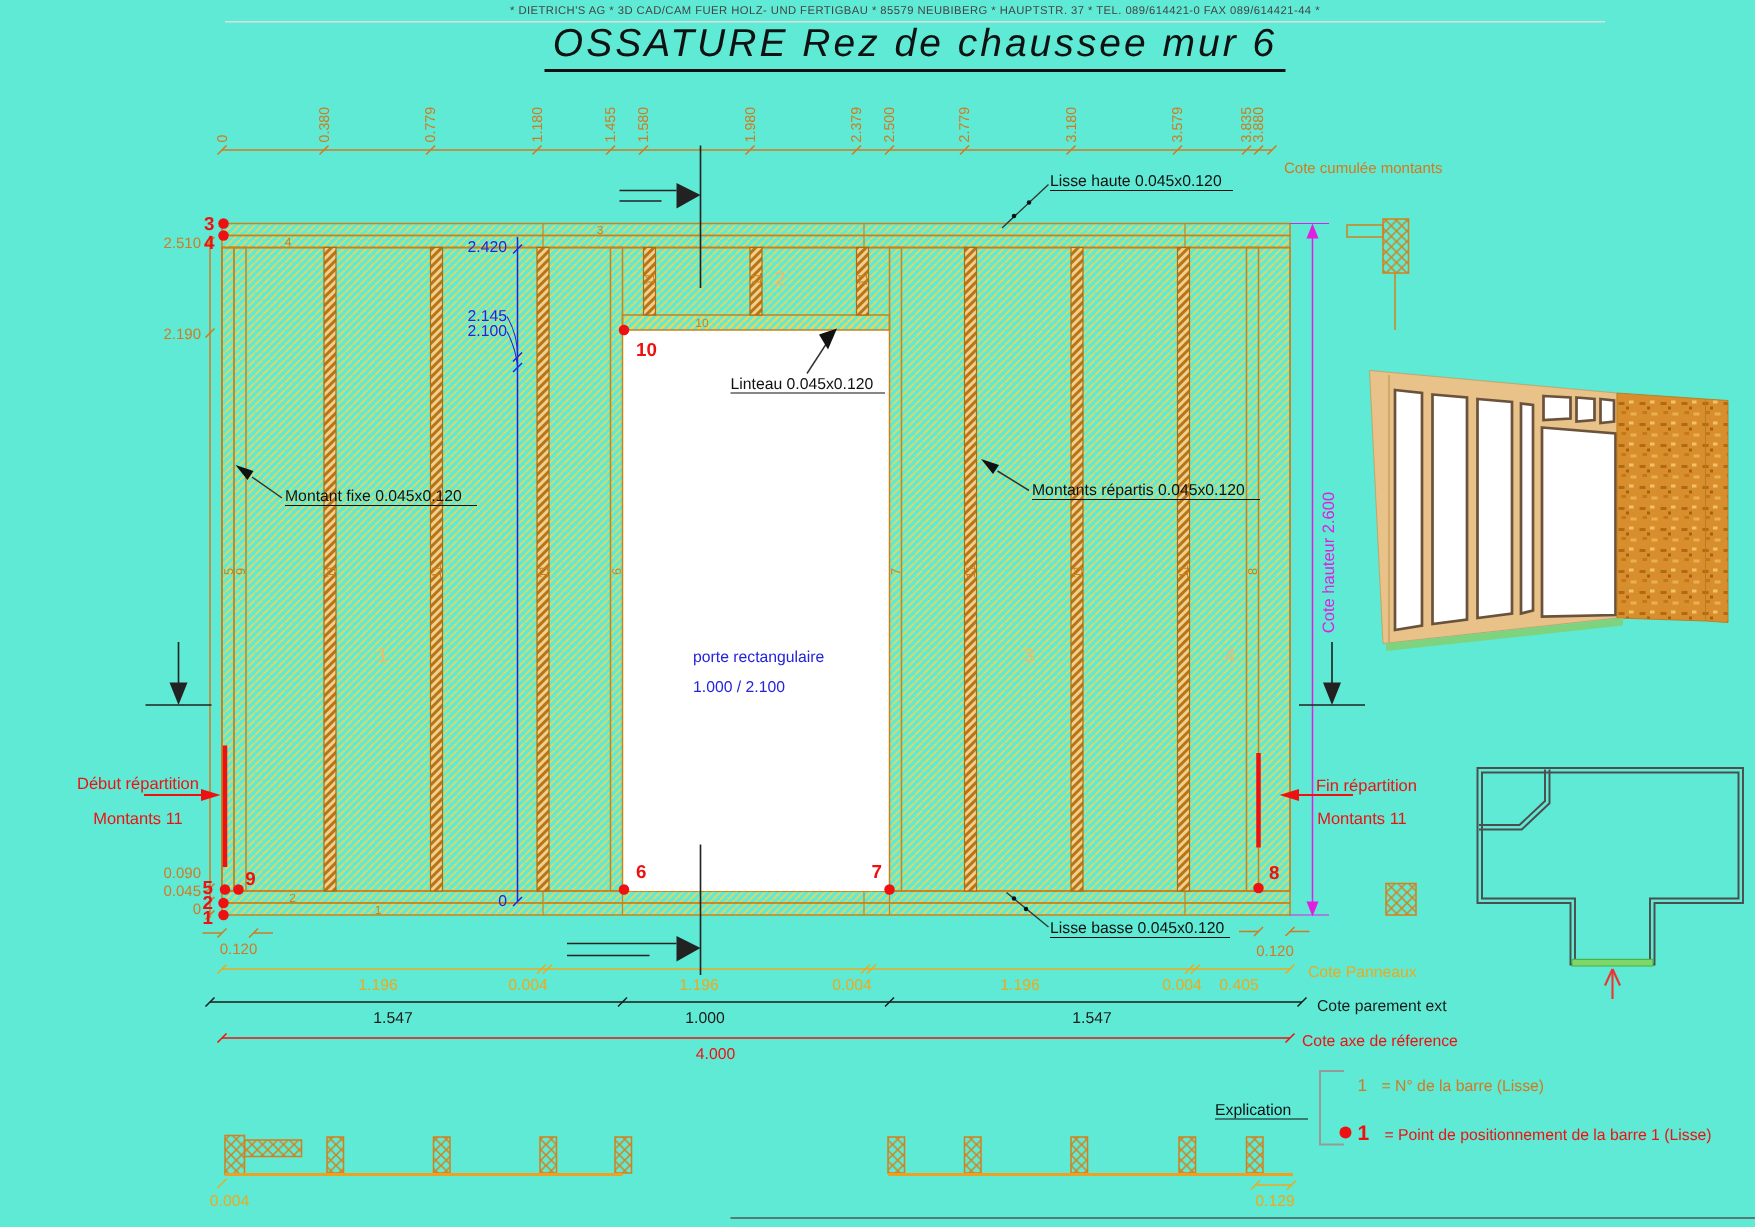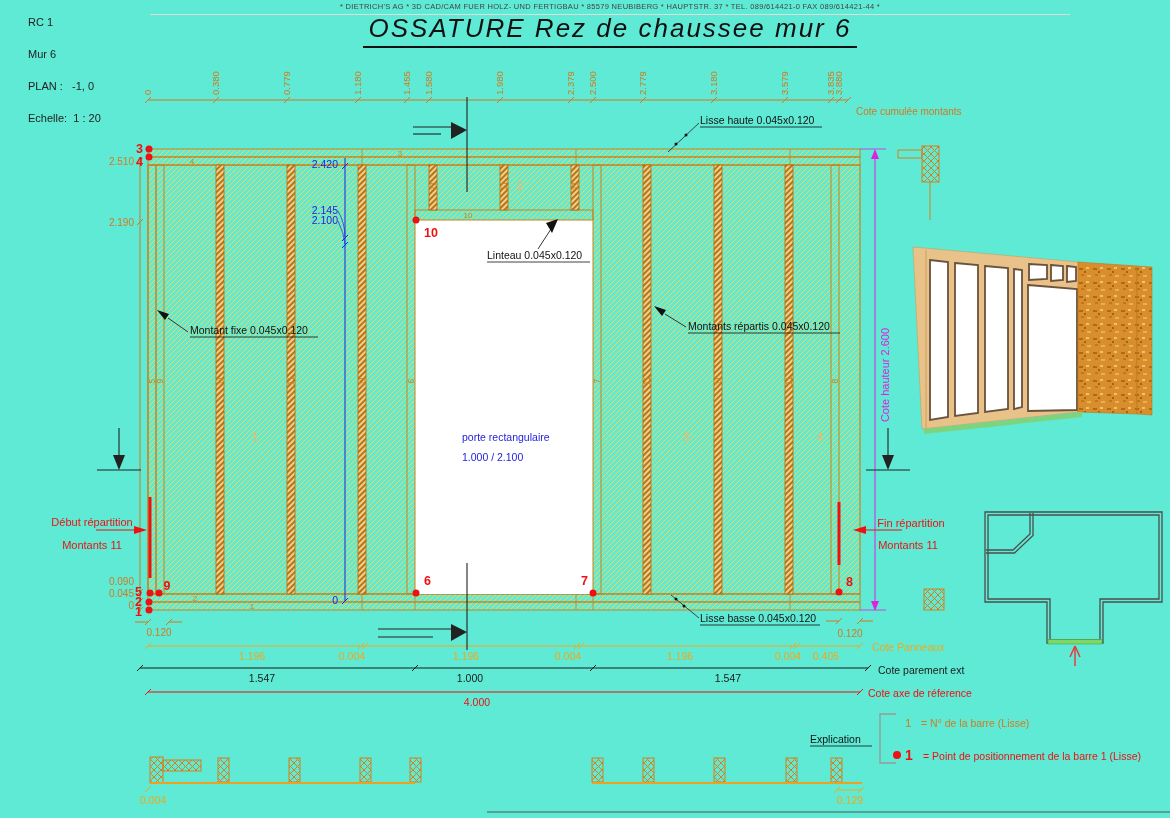--- a/index.html
+++ b/index.html
@@ -26,24 +26,20 @@
   .red{font-size:11px;fill:#ee1111;}
   .redpt{font-size:12.5px;font-weight:bold;fill:#ee1111;}
 </style>
 </head>
 <body>
 
 <div id="sheet">
 
   <div id="firm-line">* DIETRICH'S AG *  3D CAD/CAM FUER HOLZ- UND FERTIGBAU  * 85579 NEUBIBERG * HAUPTSTR. 37  *  TEL. 089/614421-0   FAX 089/614421-44 *</div>
   <div id="page-title"><span>OSSATURE Rez de chaussee mur 6</span></div>
-  <div id="info-block"><span>RC 1</span><br>
-<span>Mur 6</span><br>
-<span>PLAN :   -1, 0</span><br>
-<span>Echelle:  1 : 20</span></div>
 
   <svg width="1170" height="818" viewBox="0 0 1170 818">
     <defs>
       <pattern id="hatchL" width="5" height="5" patternUnits="userSpaceOnUse">
         <path d="M0,5 L5,0" stroke="#ffd24a" stroke-width="1"></path>
       </pattern>
       <pattern id="hatchD" width="4" height="4" patternUnits="userSpaceOnUse" patternTransform="rotate(45)">
         <rect width="4" height="4" fill="#f3cf8a"></rect>
         <rect width="2" height="4" fill="#b5761b"></rect>
       </pattern>

